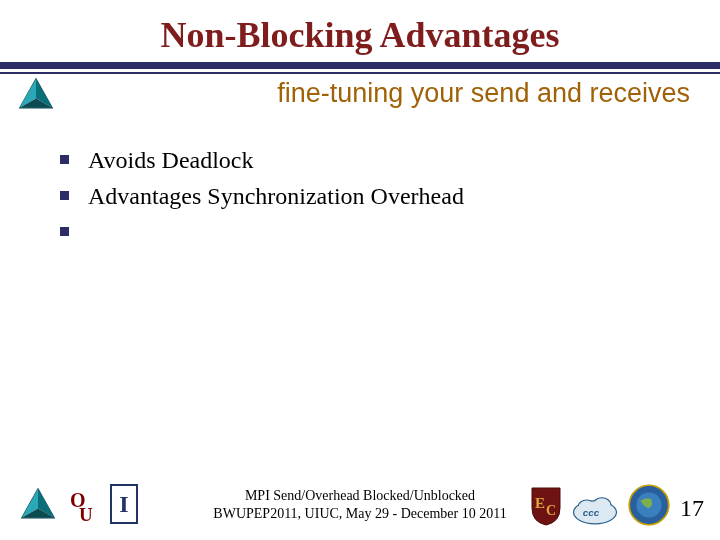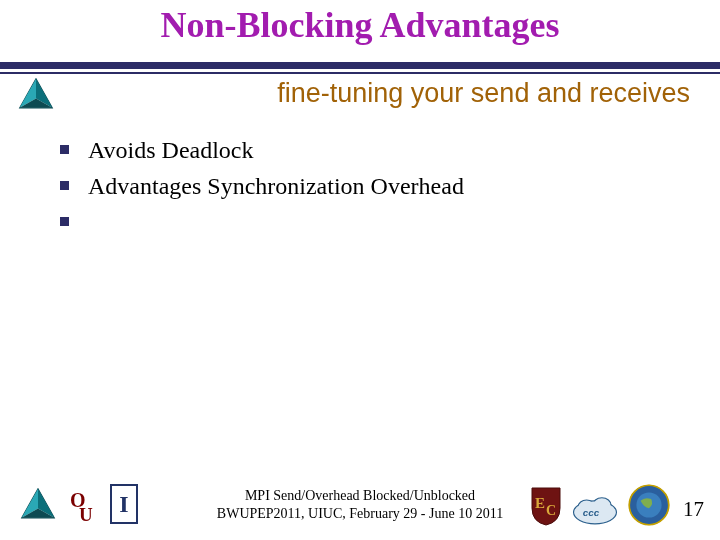--- a/index.html
+++ b/index.html
@@ -1,34 +1,34 @@
 <!DOCTYPE html>
 <html><head>
 <meta charset="utf-8">
 <style>
   * { margin: 0; padding: 0; box-sizing: border-box; }
   html, body { width: 720px; height: 540px; background: #fff; font-family: "Times New Roman", Times, serif; overflow: hidden; }
   .slide { position: relative; width: 720px; height: 540px; }
   .header-area { position: absolute; top: 0; left: 0; right: 0; }
-  .title { font-size: 36px; font-weight: bold; color: #a21caf; text-align: center; margin-top: 4px; }
+  .title { font-size: 36px; font-weight: bold; color: #7f1d1d; text-align: center; margin-top: 14px; }
   .rule-group { position: absolute; top: 62px; left: 0; right: 0; }
   .rule-top { border-top: 7px solid #2c2c66; width: 100%; }
   .rule-gap { height: 3px; }
   .rule-bot { border-top: 2px solid #2c2c66; width: 100%; }
   .subtitle { position: absolute; top: 78px; right: 30px; font-family: Arial, Helvetica, sans-serif; font-size: 27px; color: #a16207; }
-  .content { position: absolute; top: 135px; left: 60px; right: 48px; font-size: 24px; color: #000; }
+  .content { position: absolute; top: 145px; left: 60px; right: 48px; font-size: 24px; color: #000; }
   ul.lvl1 { list-style: none; }
   ul.lvl1 > li { position: relative; padding-left: 28px; margin-bottom: 6px; line-height: 1.25; }
   ul.lvl1 > li::before { content: ""; position: absolute; left: 0; top: 10px; width: 9px; height: 9px; background: #2c2c66; }
   ul.lvl2 { list-style: none; margin-top: 4px; }
   ul.lvl2 > li { position: relative; padding-left: 26px; margin-bottom: 4px; font-size: 22px; line-height: 1.25; }
   ul.lvl2 > li::before { content: ""; position: absolute; left: 0; top: 9px; width: 7px; height: 7px; background: #2c2c66; }
   .footer { position: absolute; bottom: 10px; left: 0; right: 0; height: 62px; }
   .footer-text { position: absolute; left: 50%; transform: translateX(-50%); bottom: 8px; text-align: center; font-size: 14px; line-height: 1.25; }
-  .page-num { position: absolute; right: 16px; bottom: 8px; font-size: 21px; color: #000; }
+  .page-num { position: absolute; right: 16px; bottom: 8px; font-size: 24px; color: #000; }
   
   .prism { width: 36px; height: 32px; }
   .logo-row-left { position: absolute; left: 20px; bottom: 6px; display: flex; gap: 12px; align-items: flex-end; }
   .logo-row-right { position: absolute; right: 50px; bottom: 4px; display: flex; gap: 10px; align-items: flex-end; }
   .topleft-logo { position: absolute; left: 18px; top: 78px; }
   .ou { width: 30px; height: 40px; }
   .ou svg text { font-family: "Times New Roman", serif; font-weight: bold; }
   .ill { width: 28px; height: 40px; border: 2px solid #223366; display: flex; align-items: center; justify-content: center; font-family: Georgia, serif; font-weight: bold; font-size: 24px; color: #223366; background: #fff; }
   .shield { width: 32px; height: 40px; }
   .cloud { width: 46px; height: 32px; }
@@ -85,21 +85,21 @@
           <text x="22" y="74" font-size="38" fill="#7b0000">U</text>
         </svg>
       </span>
       <span class="ill">
           <span>I</span>
         </span>
     </div>
 
     <div class="footer-text">
       <div>MPI Send/Overhead Blocked/Unblocked</div>
-      <div>BWUPEP2011, UIUC, February 29 - June 10 2011</div>
+      <div>BWUPEP2011, UIUC, May 29 - December 10 2011</div>
     </div>
 
     <div class="logo-row-right">
       <span class="shield">
         <svg viewBox="0 0 64 80" width="32" height="40">
           <path d="M4 4 H60 V44 Q60 72 32 78 Q4 72 4 44 Z" fill="#6e1312" stroke="#4a0c0b" stroke-width="2"></path>
           <text x="10" y="44" font-size="30" font-family="Georgia,serif" font-weight="bold" fill="#d9a83a">E</text>
           <text x="32" y="58" font-size="28" font-family="Georgia,serif" font-weight="bold" fill="#d9a83a">C</text>
         </svg>
       </span>

